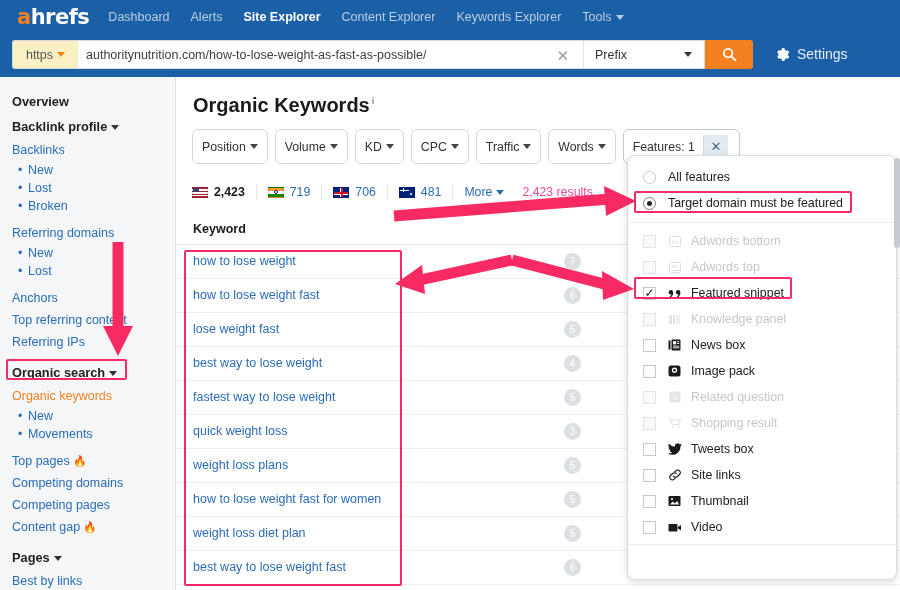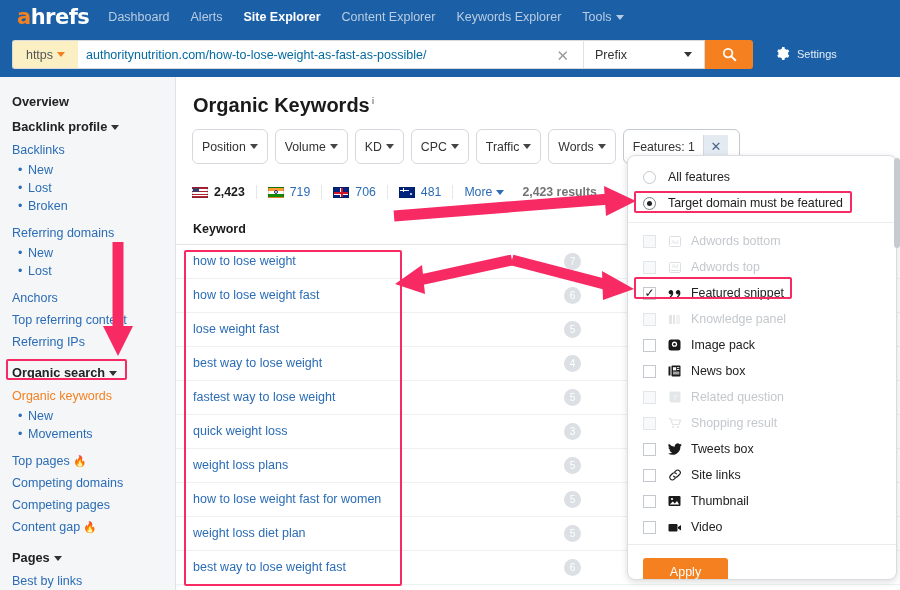--- a/index.html
+++ b/index.html
@@ -36,37 +36,37 @@
     border-radius: 3px 0 0 3px;
     display: flex; align-items: center; justify-content: center;
     font-size: 12.5px; color: #555; cursor: pointer;
   }
   .proto-sel .caret { border-top-color: #f5801f; }
   .url-field {
     position: absolute; left: 78px; top: 6px; width: 505px; height: 29px;
     background: #fff; border: 1px solid #d9d9d9; border-left: none; border-right: none;
     display: flex; align-items: center;
   }
-  .url-text { margin-left: 8px; font-size: 12.5px; color: #0369a1; white-space: nowrap; }
+  .url-text { margin-left: 8px; font-size: 12.5px; color: #404040; white-space: nowrap; }
   .url-clear { position: absolute; right: 14px; top: 50%; transform: translateY(-50%);
                color: #9a9a9a; font-size: 15px; line-height: 1; cursor: pointer; }
   .mode-sel {
     position: absolute; left: 583px; top: 6px; width: 122px; height: 29px;
     background: #fff; border: 1px solid #d9d9d9; border-left: 1px solid #e2e2e2;
     display: flex; align-items: center; cursor: pointer;
   }
   .mode-sel span.lbl { margin-left: 11px; font-size: 12.5px; color: #333; }
   .mode-sel .caret { position: absolute; right: 12px; border-top-color: #333; }
   .search-btn {
     position: absolute; left: 705px; top: 6px; width: 48px; height: 29px;
     background: #f5801f; border-radius: 0 3px 3px 0; cursor: pointer;
     display: flex; align-items: center; justify-content: center;
   }
   .settings { position: absolute; left: 775px; top: 12px; display: flex; align-items: center; cursor: pointer; }
-  .settings .lbl { color: #e6eef6; font-size: 11px; margin-left: 7px; }
+  .settings .lbl { color: #e6eef6; font-size: 14px; margin-left: 7px; }
 
   
   .sidebar {
     position: absolute; left: 0; top: 77px; width: 176px; height: 513px;
     background: #f4f6f8; border-right: 1px solid #dfe3e8;
     padding-top: 12px; font-size: 12.5px; overflow: hidden;
   }
   .sb-head { font-weight: bold; color: #222; padding: 5px 0 5px 12px; font-size: 12.8px; cursor: pointer; }
   .sb-head .caret { border-top-color: #333; }
   .sb-link { color: #2b6cb5; padding: 4px 0 4px 12px; cursor: pointer; }
@@ -99,21 +99,21 @@
   }
 
   .statsrow { position: absolute; left: 16px; top: 108px; display: flex; align-items: center; font-size: 12.3px; }
   .stat { display: flex; align-items: center; padding-right: 11px; margin-right: 11px; border-right: 1px solid #e4e7ea; }
   .stat:last-of-type { border-right: none; }
   .flag { width: 16px; height: 11px; margin-right: 6px; display: inline-block; border: 1px solid rgba(0,0,0,.15); }
   .stat .num { color: #2b6cb5; }
   .stat.primary .num { color: #1a1a1a; font-weight: bold; }
   .more-link { color: #2b6cb5; cursor: pointer; margin-right: 18px; }
   .more-link .caret { border-top-color: #2b6cb5; }
-  .results-count { color: #737373; font-weight: bold; }
+  .results-count { color: #ec4899; }
 
   
   .tbl { position: absolute; left: 0; top: 137px; width: 724px; }
   .thead { height: 31px; border-bottom: 1px solid #e4e7ea; position: relative; }
   .th-kw { position: absolute; left: 17px; top: 8px; font-size: 12.5px; font-weight: bold; color: #1a1a1a; }
   .th-vol { position: absolute; left: 601px; top: 8px; font-size: 12.5px; font-weight: bold; color: #1a1a1a; }
   .row { height: 34px; border-bottom: 1px solid #eef0f2; position: relative; }
   .kw { position: absolute; left: 17px; top: 9px; font-size: 12.5px; color: #2b6cb5; cursor: pointer; }
   .pos {
     position: absolute; left: 388px; top: 8px; width: 17px; height: 17px; border-radius: 50%;
@@ -430,44 +430,44 @@
               <rect x="7" y="1" width="4" height="9" fill="#eef0f2"></rect>
             </svg>
         </span>
         <span class="dd-lbl">Knowledge panel</span>
       </div>
 
       <div class="dd-row">
         <span class="cbox"></span>
         <span class="dd-ico">
           <svg width="13" height="12" viewBox="0 0 13 12">
-              <rect x="0.5" y="0.5" width="12" height="11" rx="2.5" fill="#1a1a1a"></rect>
-              <circle cx="6.5" cy="5.2" r="2.6" fill="#fff"></circle>
-              <circle cx="6.5" cy="5.2" r="1.3" fill="#1a1a1a"></circle>
-            </svg>
-        </span>
-        <span class="dd-lbl">Image pack</span>
-      </div>
-
-      <div class="dd-row">
-        <span class="cbox"></span>
-        <span class="dd-ico">
-          <svg width="13" height="12" viewBox="0 0 13 12">
               <rect x="0.5" y="1.5" width="2" height="9" fill="#1a1a1a"></rect>
               <rect x="3.5" y="0.5" width="9" height="11" rx="1" fill="#1a1a1a"></rect>
               <rect x="5" y="2.2" width="3.2" height="3.2" fill="#fff"></rect>
               <rect x="9" y="2.2" width="2.3" height="0.9" fill="#fff"></rect>
               <rect x="9" y="4" width="2.3" height="0.9" fill="#fff"></rect>
               <rect x="5" y="6.7" width="6.3" height="0.9" fill="#fff"></rect>
               <rect x="5" y="8.4" width="6.3" height="0.9" fill="#fff"></rect>
             </svg>
         </span>
         <span class="dd-lbl">News box</span>
       </div>
 
+      <div class="dd-row">
+        <span class="cbox"></span>
+        <span class="dd-ico">
+          <svg width="13" height="12" viewBox="0 0 13 12">
+              <rect x="0.5" y="0.5" width="12" height="11" rx="2.5" fill="#1a1a1a"></rect>
+              <circle cx="6.5" cy="5.2" r="2.6" fill="#fff"></circle>
+              <circle cx="6.5" cy="5.2" r="1.3" fill="#1a1a1a"></circle>
+            </svg>
+        </span>
+        <span class="dd-lbl">Image pack</span>
+      </div>
+
       <div class="dd-row disabled">
         <span class="cbox dis"></span>
         <span class="dd-ico">
           <svg width="12" height="12" viewBox="0 0 12 12">
               <rect x="0.5" y="0.5" width="11" height="11" rx="1.5" fill="#e4e7ea"></rect>
               <text x="6" y="8.8" font-size="8" fill="#fafbfc" text-anchor="middle" font-family="Liberation Sans">?</text>
             </svg>
         </span>
         <span class="dd-lbl">Related question</span>
       </div>
@@ -522,23 +522,20 @@
         <span class="dd-ico">
           <svg width="14" height="11" viewBox="0 0 14 11">
               <rect x="0.5" y="2" width="9" height="7.5" rx="1" fill="#1a1a1a"></rect>
               <path d="M10 5l3-2v5.5l-3-2z" fill="#1a1a1a"></path>
             </svg>
         </span>
         <span class="dd-lbl">Video</span>
       </div>
     </div>
 
-    <div class="dd-foot">
-      <button class="apply">Apply</button>
-    </div>
   </div>
 
   <div class="scrollbar"></div>
 
   <div class="hl-box" style="left:634px; top:191px; width:218px; height:22px; z-index:70;"></div>
   <div class="hl-box" style="left:634px; top:277px; width:158px; height:22px; z-index:70;"></div>
 
   <svg class="anno" style="left:0; top:0; width:900px; height:590px;" viewBox="0 0 900 590">
 
     <g>

